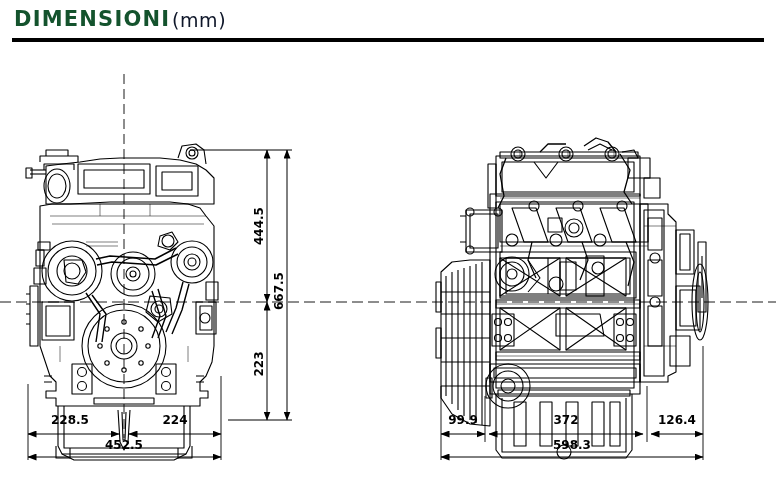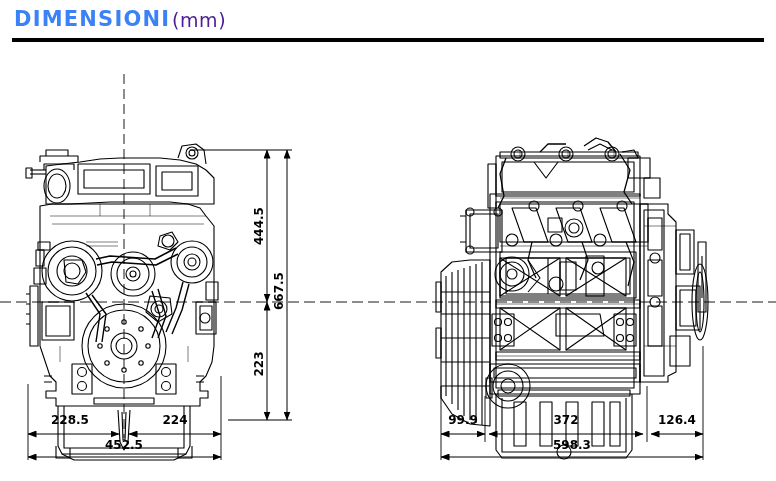--- a/index.html
+++ b/index.html
@@ -25,32 +25,32 @@
     width: 776px;
     height: 46px;
   }
   .header-title {
     position: absolute;
     left: 14px;
     top: 7px;
     font-size: 21px;
     font-weight: bold;
     letter-spacing: 1.2px;
-    color: #3b82f6;
+    color: #14532d;
     white-space: nowrap;
     font-family: "DejaVu Sans", "Liberation Sans", sans-serif;
   }
   .header-unit {
     position: absolute;
     left: 172px;
     top: 9px;
     font-size: 19px;
     font-weight: normal;
     letter-spacing: 0.6px;
-    color: #4c1d95;
+    color: #0f172a;
     white-space: nowrap;
     font-family: "DejaVu Sans", "Liberation Sans", sans-serif;
   }
   .header-rule {
     position: absolute;
     left: 12px;
     top: 38px;
     width: 752px;
     height: 4px;
     background: #000000;

